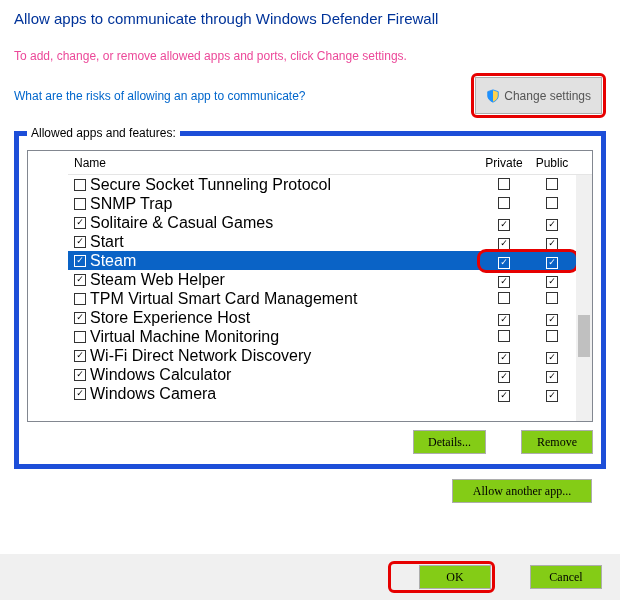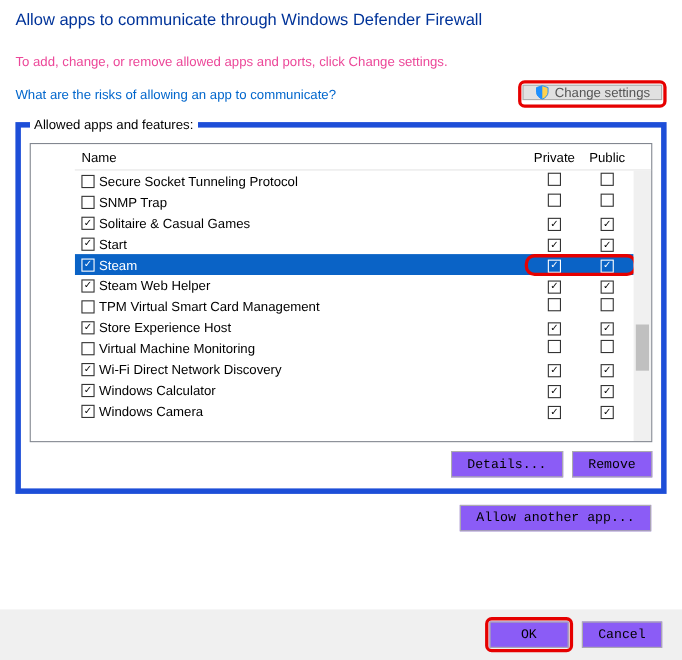--- a/index.html
+++ b/index.html
@@ -38,21 +38,21 @@
   }
   .change-settings {
     display: inline-flex;
     align-items: center;
     gap: 4px;
     border: 1px solid #adadad;
     background: #e1e1e1;
     padding: 4px 10px;
     font-size: 12px;
     color: #555;
-    height: 14px;
+    height: 37px;
   }
   .shield {
     width: 14px; height: 14px; display: inline-block;
   }
   .highlight-red {
     border: 3px solid #e60000;
     border-radius: 6px;
     padding: 1px;
   }
   .highlight-red-inline {
@@ -104,21 +104,21 @@
     position: absolute;
     left: 2px; right: 2px;
     top: 140px; height: 42px;
     background: #c0c0c0;
   }
   .row {
     display: flex;
     align-items: center;
     height: 19px;
     padding-left: 6px;
-    font-size: 12px;
+    font-size: 16px;
   }
   .row.selected {
     background: #0a63c6;
     color: #fff;
   }
   .chk {
     width: 12px; height: 12px;
     border: 1px solid #333;
     display: inline-flex;
     align-items: center;
@@ -131,29 +131,30 @@
   .row.selected .chk { border-color:#fff; background:transparent; color:#fff; }
   .cell-name { flex: 1; display:flex; align-items:center; }
   .cell-chk { width: 48px; text-align: center; }
   .panel-actions {
     display: flex;
     justify-content: flex-end;
     gap: 8px;
     margin-top: 8px;
   }
   button.win {
-    font-family: Liberation Mono, monospace;
+    font-family: Liberation Serif, serif;
     font-size: 12px;
     padding: 4px 14px;
     min-width: 72px;
     height: 24px;
     border: 1px solid #adadad;
-    background: #8b5cf6;
+    background: #84cc16;
     color: #000;
     cursor: default;
+    margin-left: 27px;
   }
   .allow-row {
     display: flex; justify-content: flex-end;
     padding: 0 14px 0 0;
     margin-top: 8px;
   }
   .footer {
     position: absolute;
     left: 0; right: 0; bottom: 0;
     height: 46px;

